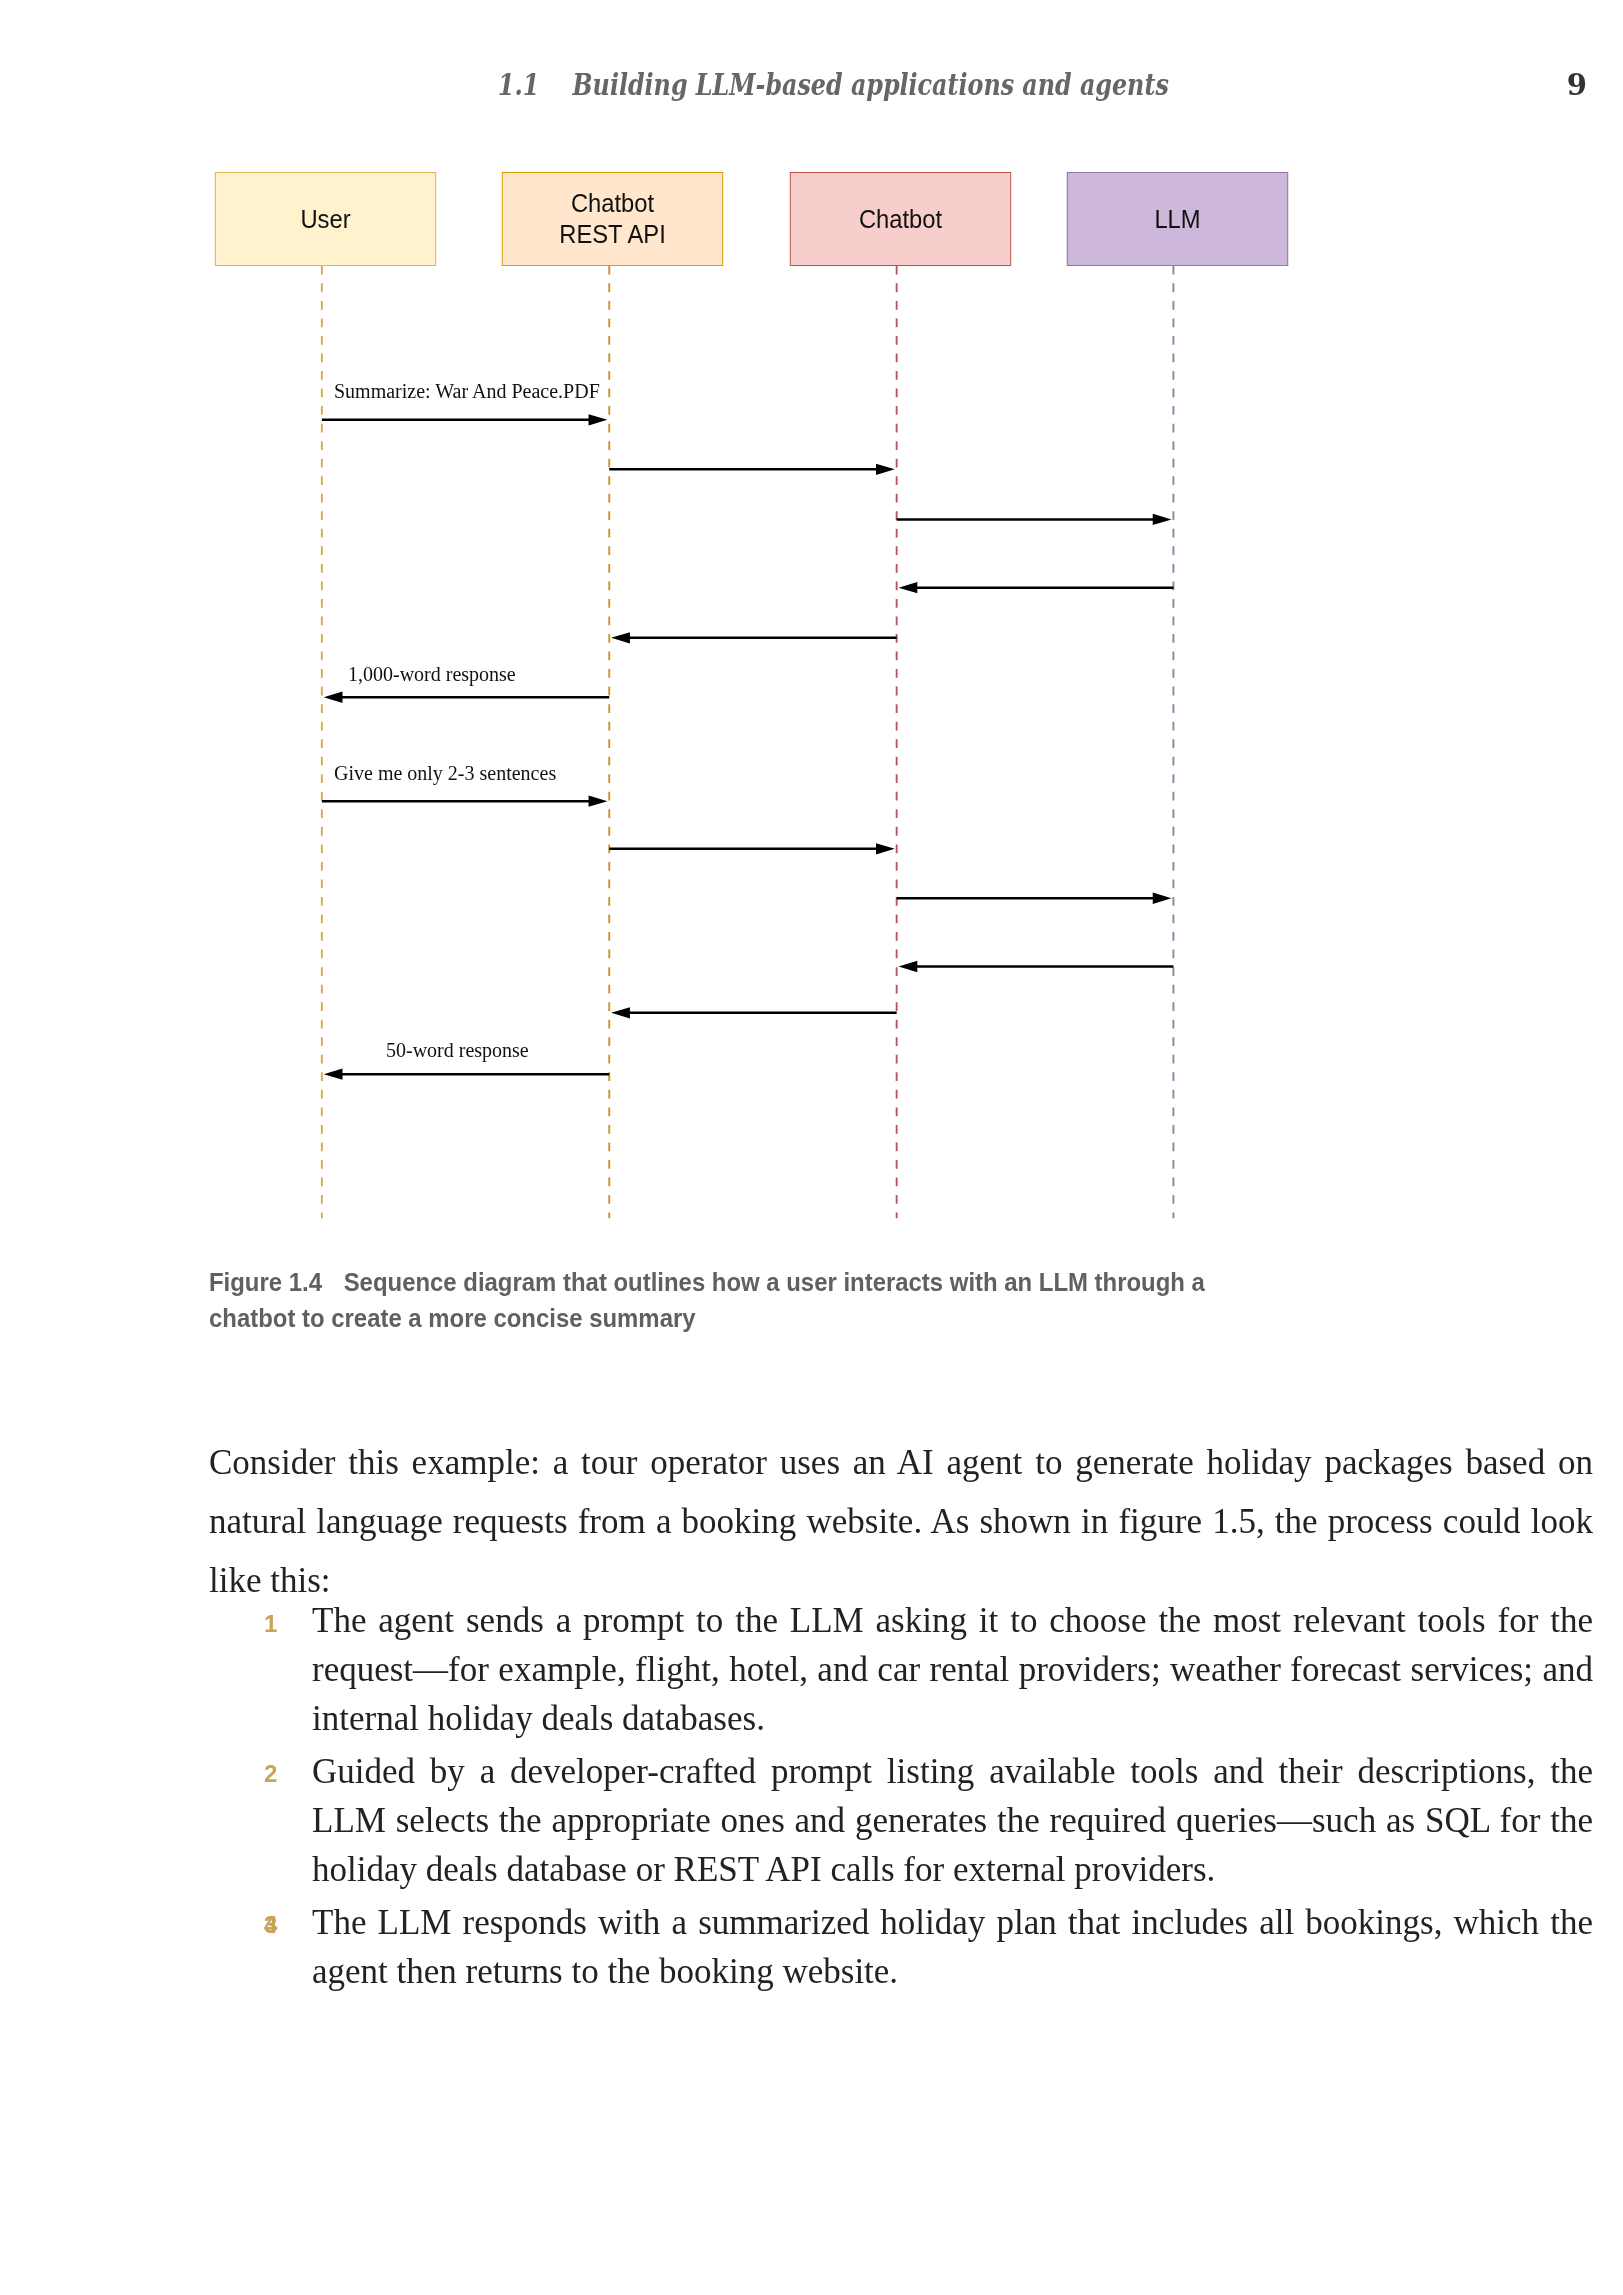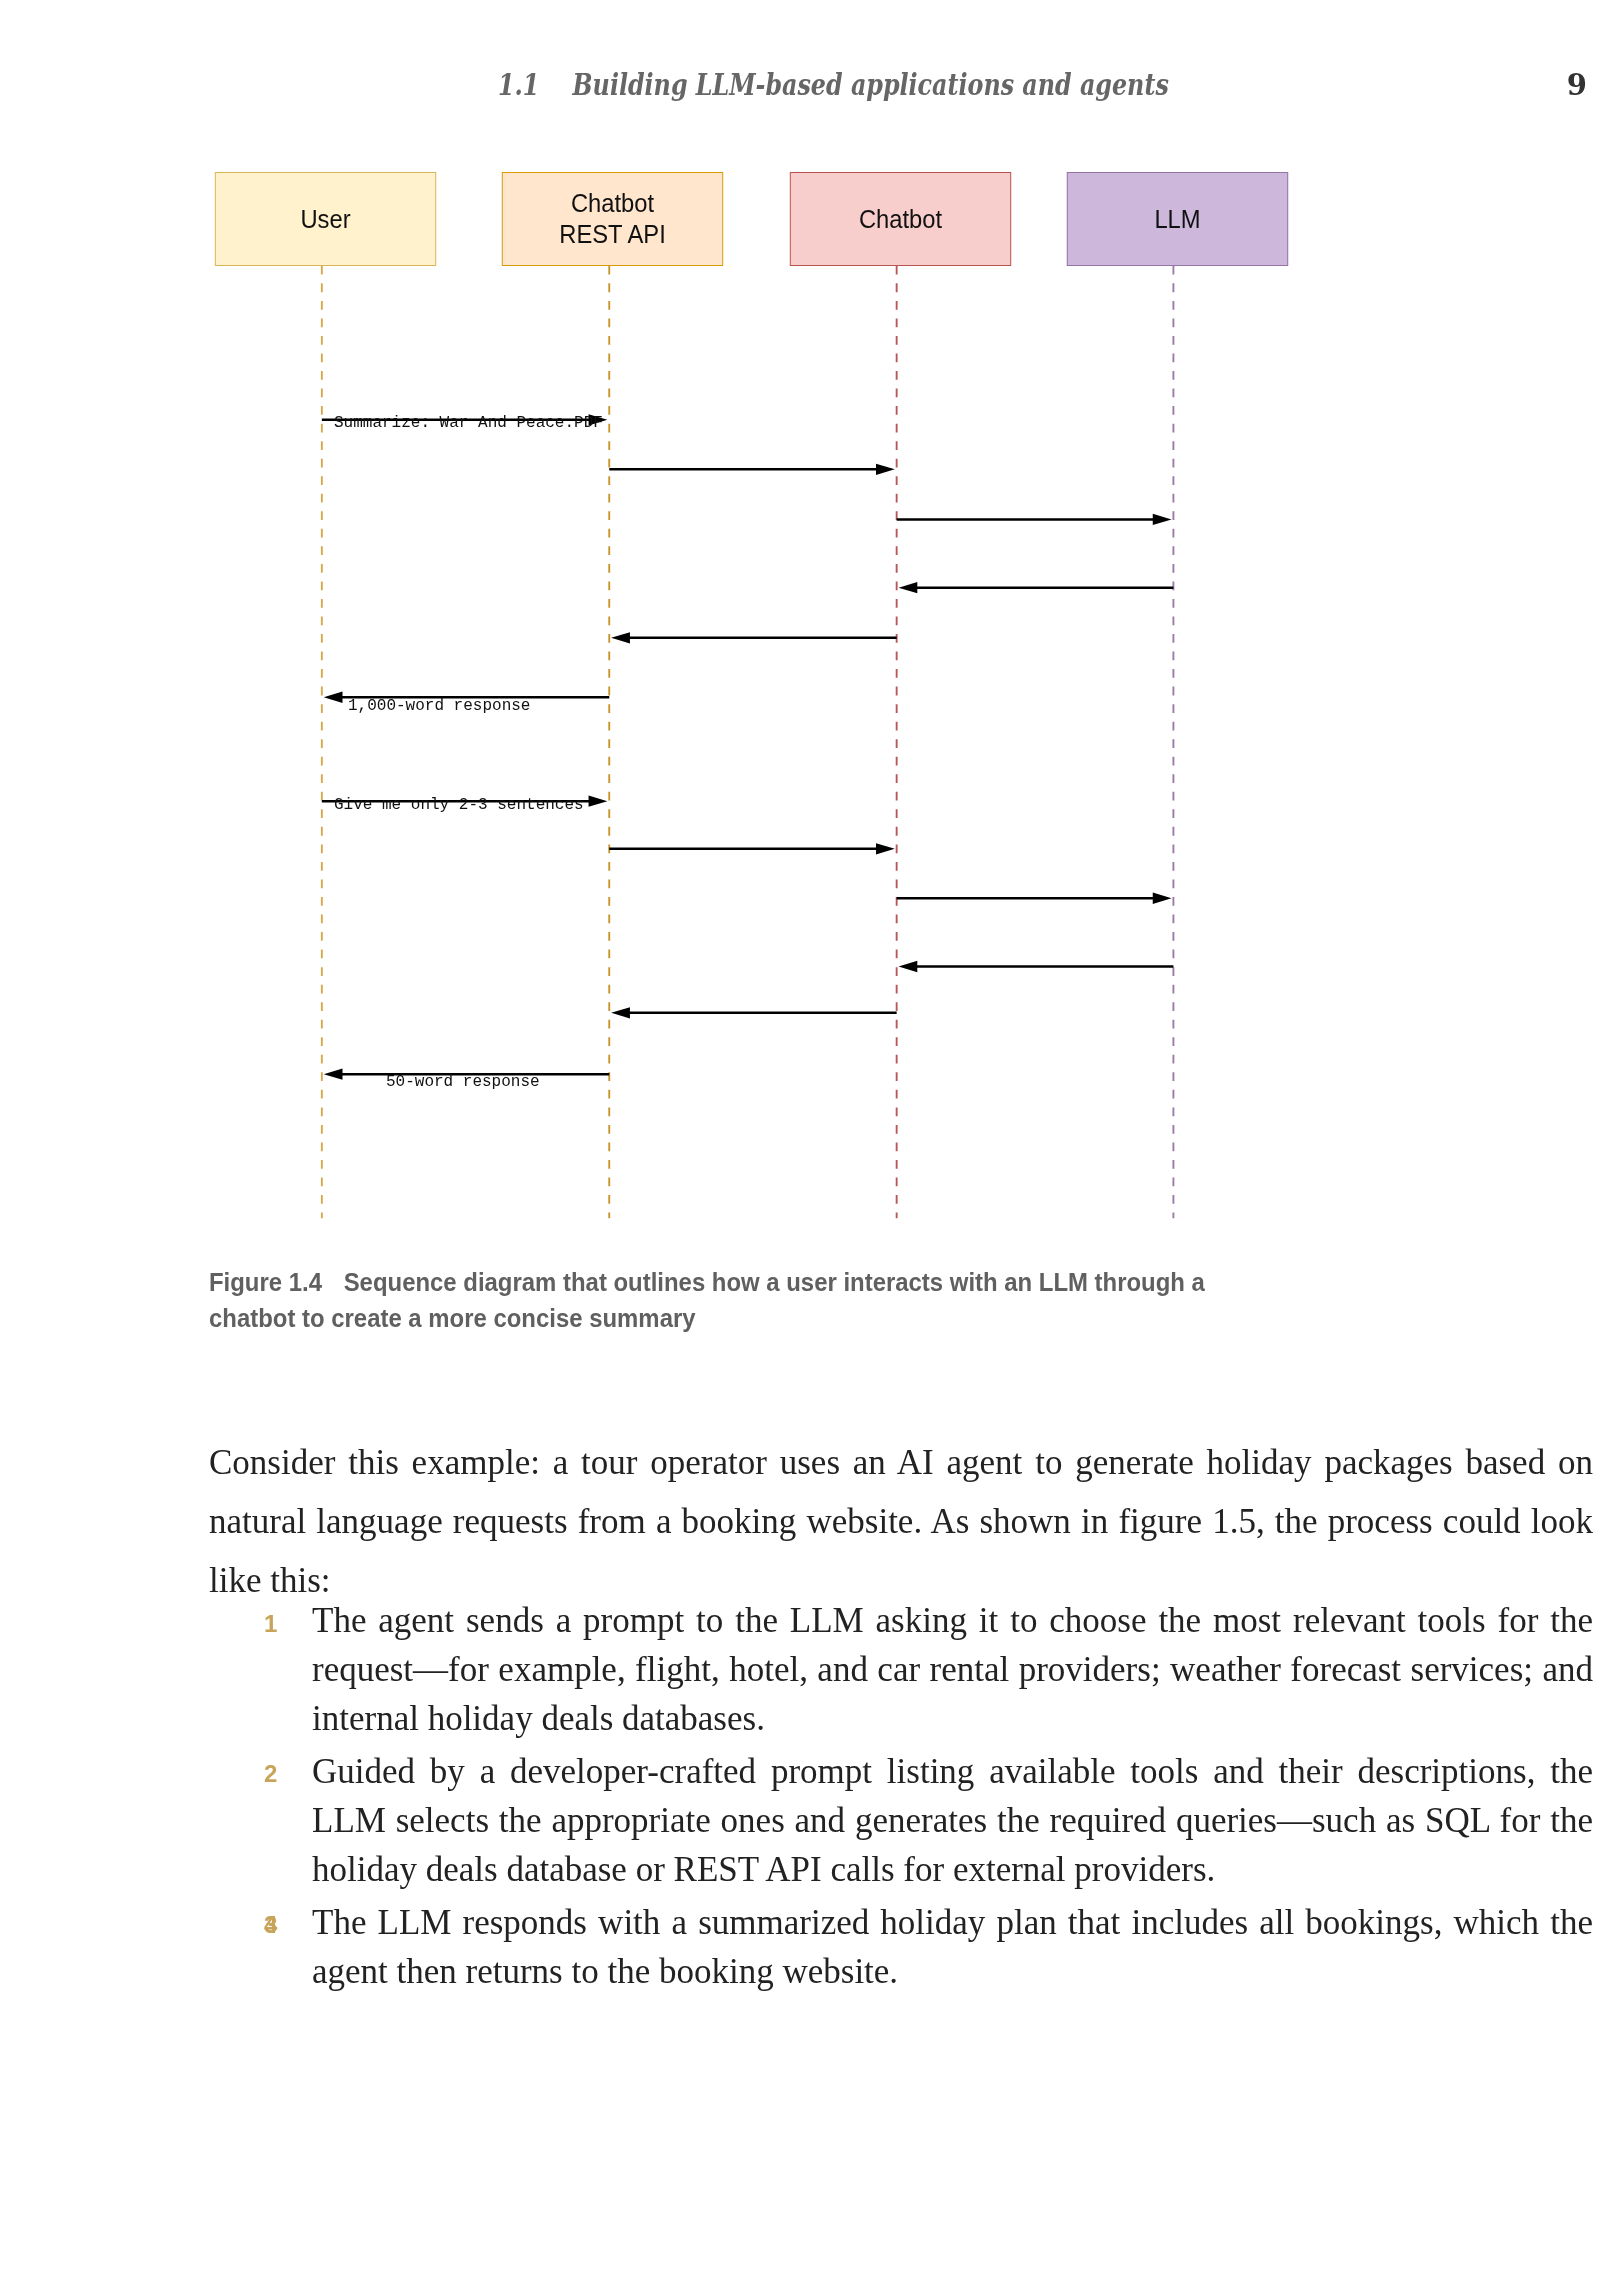--- a/index.html
+++ b/index.html
@@ -21,22 +21,22 @@
 
   .diagram { position: absolute; left: 0; top: 0; width: 1623px; height: 1253px; }
   .diagram svg { position: absolute; left: 0; top: 0; }
   .actor {
     position: absolute; box-sizing: border-box; top: 172px; height: 94px; width: 233px;
     display: flex; align-items: center; justify-content: center; text-align: center;
     font-family: "Liberation Sans", sans-serif; font-size: 25px; color: #111111; line-height: 31px;
     border-width: 1.9px; border-style: solid; transform: scaleX(0.95);
   }
   .msg-label {
-    position: absolute; font-family: Liberation Mono, monospace; font-size: 16px; color: #111111;
-    white-space: nowrap; line-height: 27.6px; margin-top: 32px;
+    position: absolute; font-family: Liberation Serif, serif; font-size: 20px; color: #111111;
+    white-space: nowrap; line-height: 27.6px;
   }
 
   .caption {
     position: absolute; left: 209px; top: 1264px; width: 1127px;
     font-family: "Liberation Sans", sans-serif; font-weight: bold; font-size: 26px; line-height: 36px;
     color: #606060; transform: scaleX(0.92); transform-origin: left top;
   }
   .caption .fig-num { margin-right: 16.3px; }
 
   .body-text {

